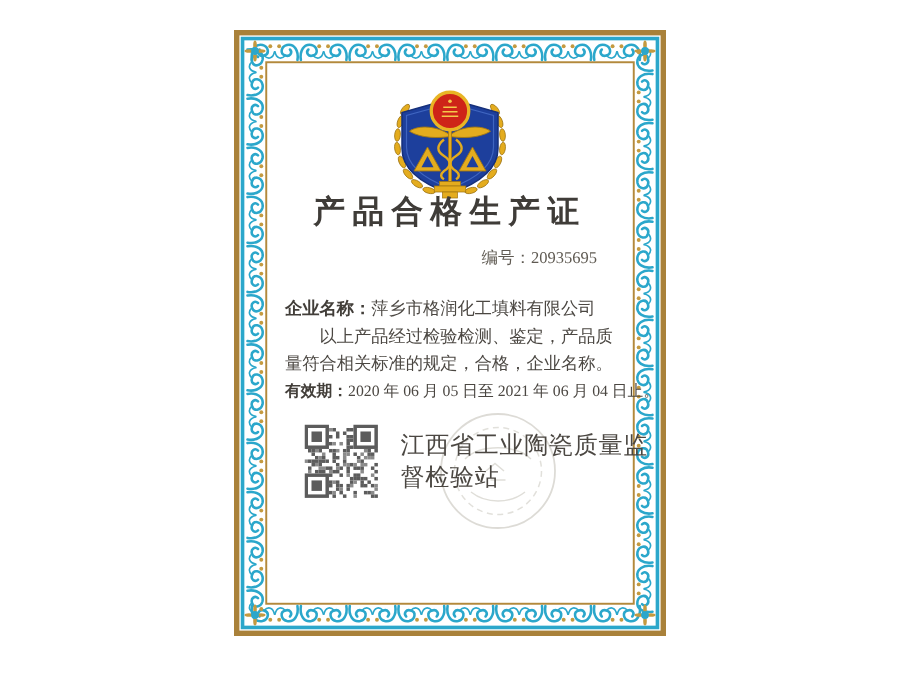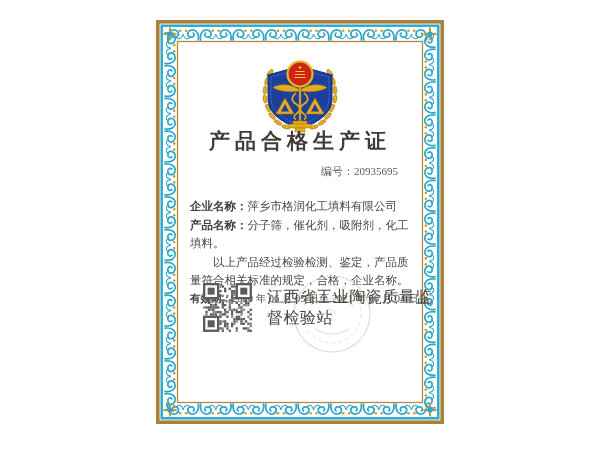--- a/index.html
+++ b/index.html
@@ -177,21 +177,20 @@
     </svg>
 
     <div class="title">产品合格生产证</div>
 
     <div class="serial">
       <span>编号：</span><span>20935695</span>
     </div>
 
     <div class="fields">
       <p><span class="lbl">企业名称：</span><span>萍乡市格润化工填料有限公司</span></p>
-      <p><span class="lbl">产品名称：</span><span>分子筛，催化剂，吸附剂，化工填料。</span></p>
       <p class="statement">以上产品经过检验检测、鉴定，产品质量符合相关标准的规定，合格，企业名称。</p>
       <p class="validity"><span class="lbl">有效期：</span><span>2020 年 06 月 05 日至 2021 年 06 月 04 日止。</span></p>
     </div>
 
     <svg class="seal" viewBox="0 0 104 104">
       <circle cx="52" cy="52" r="38" fill="none" stroke="#d2d0c9" stroke-width="1.2"></circle>
       <circle cx="52" cy="52" r="29" fill="none" stroke="#d8d6cf" stroke-width="1" stroke-dasharray="4 3"></circle>
       <path d="M30,44 C40,34 64,34 74,44" fill="none" stroke="#d5d3cc" stroke-width="1"></path>
       <path d="M34,66 C44,74 60,74 70,66" fill="none" stroke="#d5d3cc" stroke-width="1"></path>
       <path d="M44,52 l6,-5 l6,5 M47,58 h10" fill="none" stroke="#d5d3cc" stroke-width="1"></path>

